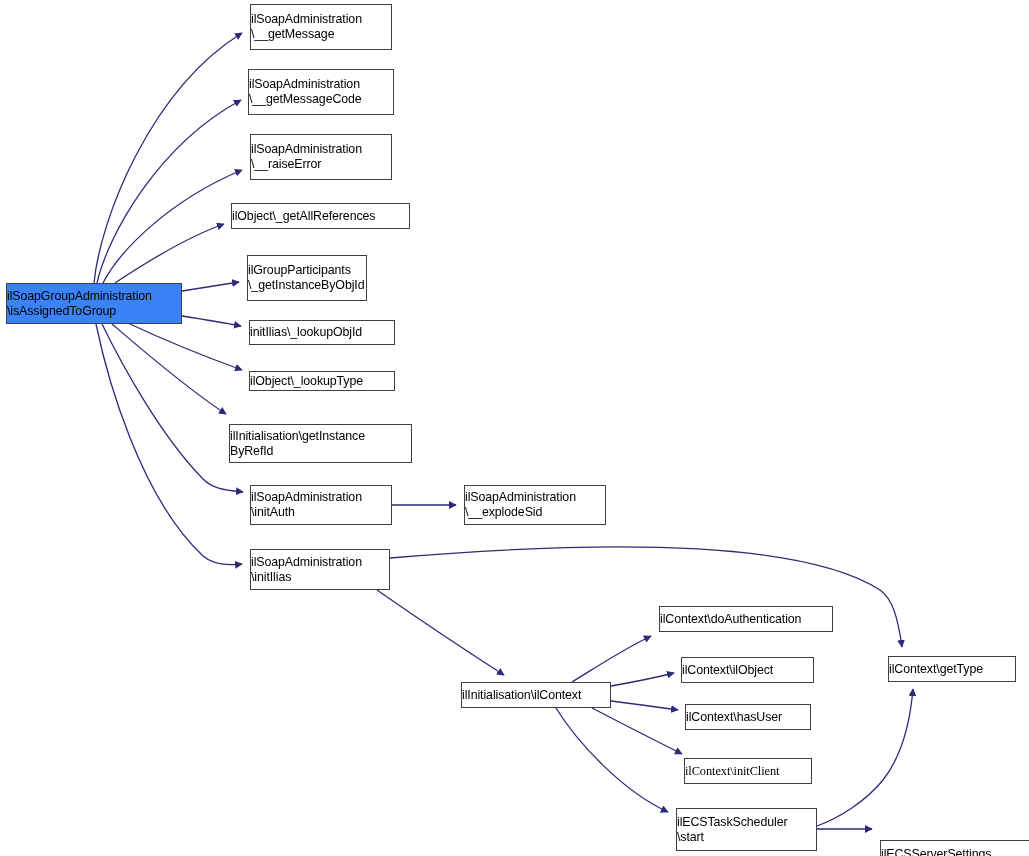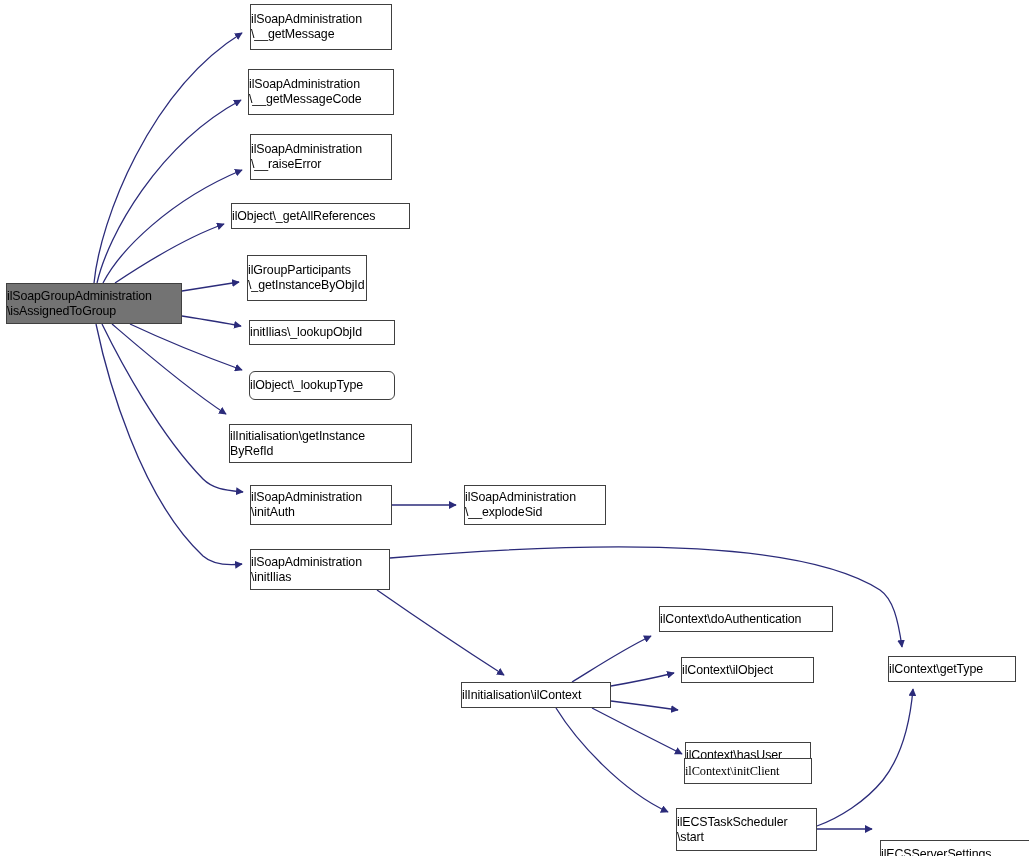--- a/index.html
+++ b/index.html
@@ -35,21 +35,21 @@
     font-size: 12.4px;
     line-height: 15px;
     text-align: left;
     display: flex;
     align-items: center;
     justify-content: center;
     white-space: pre;
     letter-spacing: -0.1px;
   }
   .node.highlight {
-    background: #737373;
+    background: #3b82f6;
   }
   .node-label {
     display: block;
     width: 100%;
   }
 </style>
 </head>
 <body>
 
 <div id="graph-root">
@@ -88,33 +88,33 @@
       <div class="node" style="left: 248px; top: 69px; width: 146px; height: 46px;"><span class="node-label">ilSoapAdministration
 \__getMessageCode</span></div>
       <div class="node" style="left: 250px; top: 134px; width: 142px; height: 46px;"><span class="node-label">ilSoapAdministration
 \__raiseError</span></div>
       <div class="node" style="left: 231px; top: 203px; width: 179px; height: 26px;"><span class="node-label">ilObject\_getAllReferences</span></div>
       <div class="node" style="left: 247px; top: 255px; width: 120px; height: 46px;"><span class="node-label">ilGroupParticipants
 \_getInstanceByObjId</span></div>
       <div class="node highlight" style="left: 6px; top: 283px; width: 176px; height: 41px;"><span class="node-label">ilSoapGroupAdministration
 \isAssignedToGroup</span></div>
       <div class="node" style="left: 249px; top: 320px; width: 146px; height: 25px;"><span class="node-label">initIlias\_lookupObjId</span></div>
-      <div class="node" style="left: 249px; top: 371px; width: 146px; height: 29px; border-radius: 6px;"><span class="node-label">ilObject\_lookupType</span></div>
+      <div class="node" style="left: 249px; top: 371px; width: 146px; height: 20px;"><span class="node-label">ilObject\_lookupType</span></div>
       <div class="node" style="left: 229px; top: 424px; width: 183px; height: 39px;"><span class="node-label">ilInitialisation\getInstance
 ByRefId</span></div>
       <div class="node" style="left: 250px; top: 485px; width: 142px; height: 40px;"><span class="node-label">ilSoapAdministration
 \initAuth</span></div>
       <div class="node" style="left: 464px; top: 485px; width: 142px; height: 40px;"><span class="node-label">ilSoapAdministration
 \__explodeSid</span></div>
       <div class="node" style="left: 250px; top: 549px; width: 140px; height: 41px;"><span class="node-label">ilSoapAdministration
 \initIlias</span></div>
       <div class="node" style="left: 659px; top: 606px; width: 174px; height: 26px;"><span class="node-label">ilContext\doAuthentication</span></div>
       <div class="node" style="left: 681px; top: 657px; width: 133px; height: 26px;"><span class="node-label">ilContext\ilObject</span></div>
       <div class="node" style="left: 888px; top: 656px; width: 128px; height: 26px;"><span class="node-label">ilContext\getType</span></div>
       <div class="node" style="left: 461px; top: 682px; width: 150px; height: 26px;"><span class="node-label">ilInitialisation\ilContext</span></div>
-      <div class="node" style="left: 685px; top: 742px; width: 126px; height: 26px;"><span class="node-label">ilContext\hasUser</span></div>
+      <div class="node" style="left: 685px; top: 704px; width: 126px; height: 26px;"><span class="node-label">ilContext\hasUser</span></div>
       <div class="node" style="left: 684px; top: 758px; width: 128px; height: 26px; font-family: Liberation Serif, serif;"><span class="node-label">ilContext\initClient</span></div>
       <div class="node" style="left: 676px; top: 808px; width: 141px; height: 43px;"><span class="node-label">ilECSTaskScheduler
 \start</span></div>
       <div class="node" style="left: 880px; top: 840px; width: 158px; height: 43px;"><span class="node-label">ilECSServerSettings
 \getInstance</span></div>
     </div>
 </div>
 
 </body></html>

